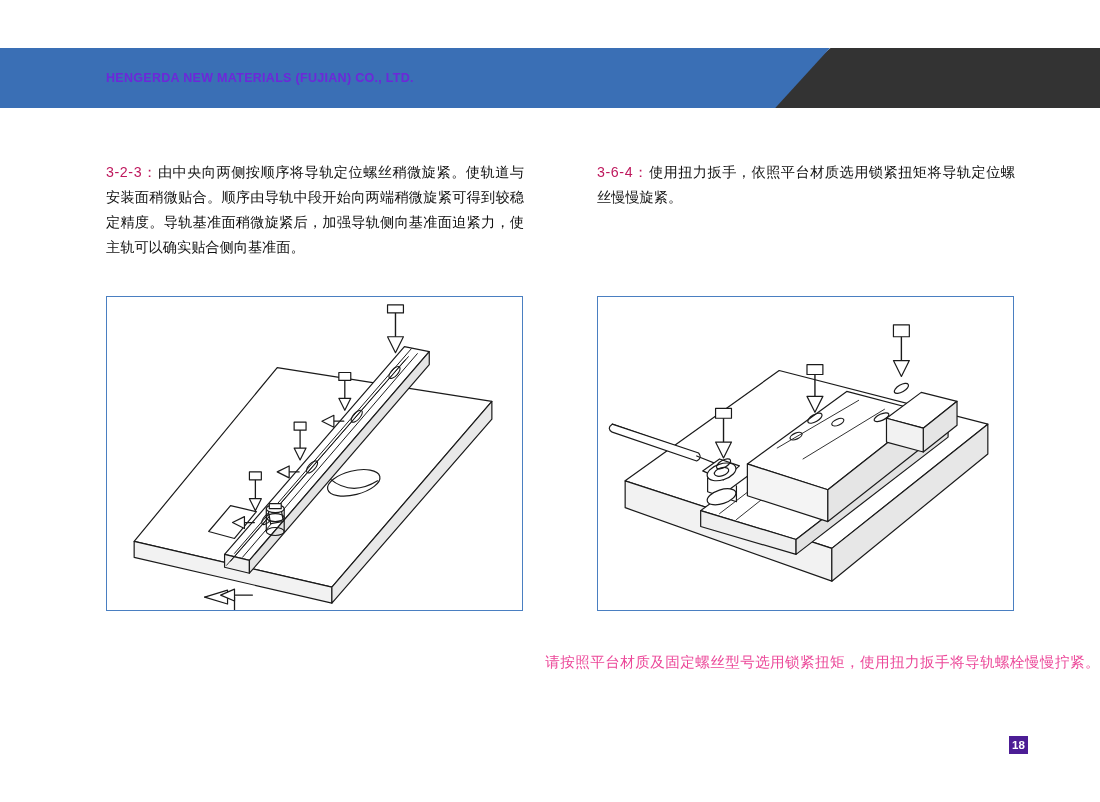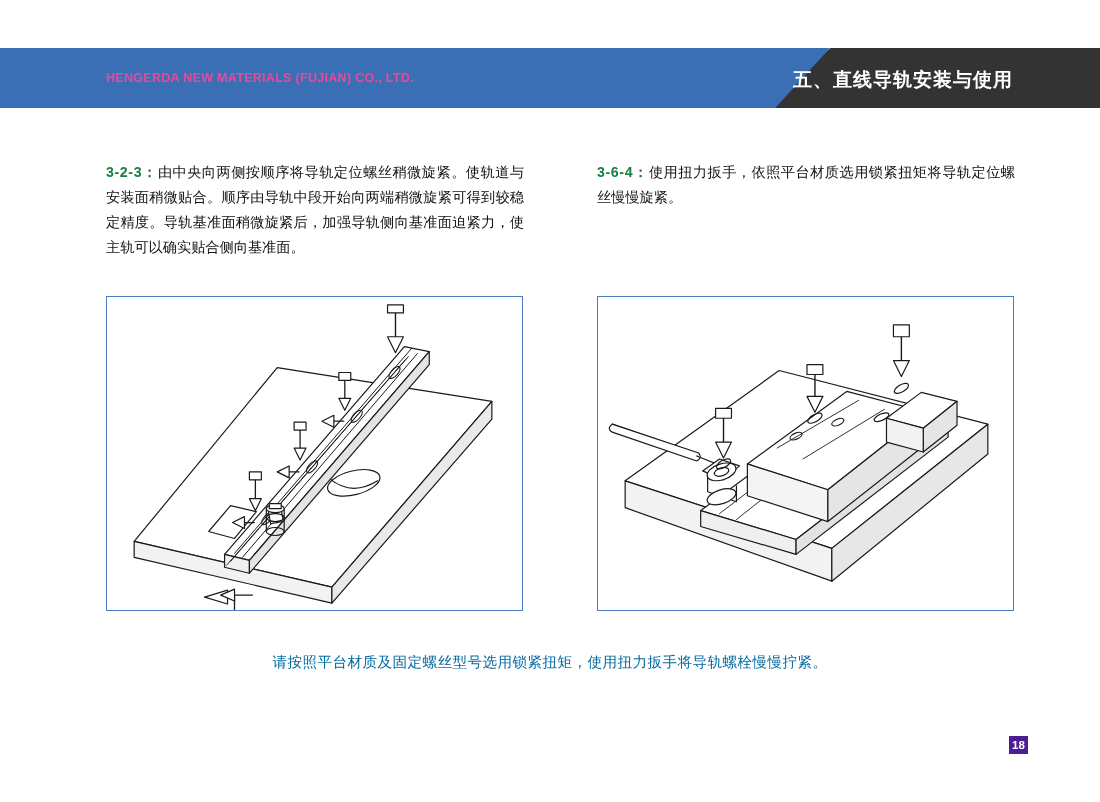--- a/index.html
+++ b/index.html
@@ -42,21 +42,21 @@
     background: #333333;
     -webkit-clip-path: polygon(75.5% 0, 100% 0, 100% 100%, 69.1% 100%);
     clip-path: polygon(75.5% 0, 100% 0, 100% 100%, 69.1% 100%);
   }
   .company-name {
     position: absolute;
     left: 106px;
     top: 0;
     height: 60px;
     line-height: 60px;
-    color: #ec4899;
+    color: #6d28d9;
     font-size: 12.5px;
     font-weight: bold;
     letter-spacing: 0.3px;
     white-space: nowrap;
   }
   .chapter-title {
     position: absolute;
     right: 87px;
     top: 0;
     height: 60px;
@@ -72,44 +72,43 @@
   .para {
     position: absolute;
     font-size: 14.2px;
     line-height: 25px;
     color: #111111;
     text-align: justify;
   }
   .para-left  { left: 106px; top: 160px; width: 418px; }
   .para-right { left: 597px; top: 160px; width: 418px; }
   .step-label {
-    color: #15803d;
+    color: #be185d;
     letter-spacing: 0.6px;
-    font-weight: bold;
   }
 
   
   .figure {
     position: absolute;
     border: 1px solid #4a7fc1;
     background: #ffffff;
     box-sizing: border-box;
   }
   .fig-left  { left: 106px;  top: 296px; width: 417px; height: 315px; }
   .fig-right { left: 597px;  top: 296px; width: 417px; height: 315px; }
   .figure svg { display: block; width: 100%; height: 100%; }
 
   
   .caption {
     position: absolute;
     top: 653px;
     left: 0;
     width: 1100px;
-    text-align: center;
-    color: #0369a1;
+    text-align: right;
+    color: #ec4899;
     font-size: 14.6px;
     letter-spacing: 0.4px;
   }
 
   
   .page-number {
     position: absolute;
     right: 72px;
     top: 736px;
     width: 19px;
@@ -122,21 +121,20 @@
     font-weight: bold;
   }
 </style>
 </head>
 <body>
 
 <div class="header">
   <div class="header-right"></div>
   <div class="header-left"></div>
   <div class="company-name">HENGERDA NEW MATERIALS (FUJIAN) CO., LTD.</div>
-  <div class="chapter-title">五、直线导轨安装与使用</div>
 </div>
 
 <div class="para para-left">
   <span class="step-label">3-2-3：</span><span>由中央向两侧按顺序将导轨定位螺丝稍微旋紧。使轨道与安装面稍微贴合。顺序由导轨中段开始向两端稍微旋紧可得到较稳定精度。导轨基准面稍微旋紧后，加强导轨侧向基准面迫紧力，使主轨可以确实贴合侧向基准面。</span>
 </div>
 
 <div class="para para-right">
   <span class="step-label">3-6-4：</span><span>使用扭力扳手，依照平台材质选用锁紧扭矩将导轨定位螺丝慢慢旋紧。</span>
 </div>
 

